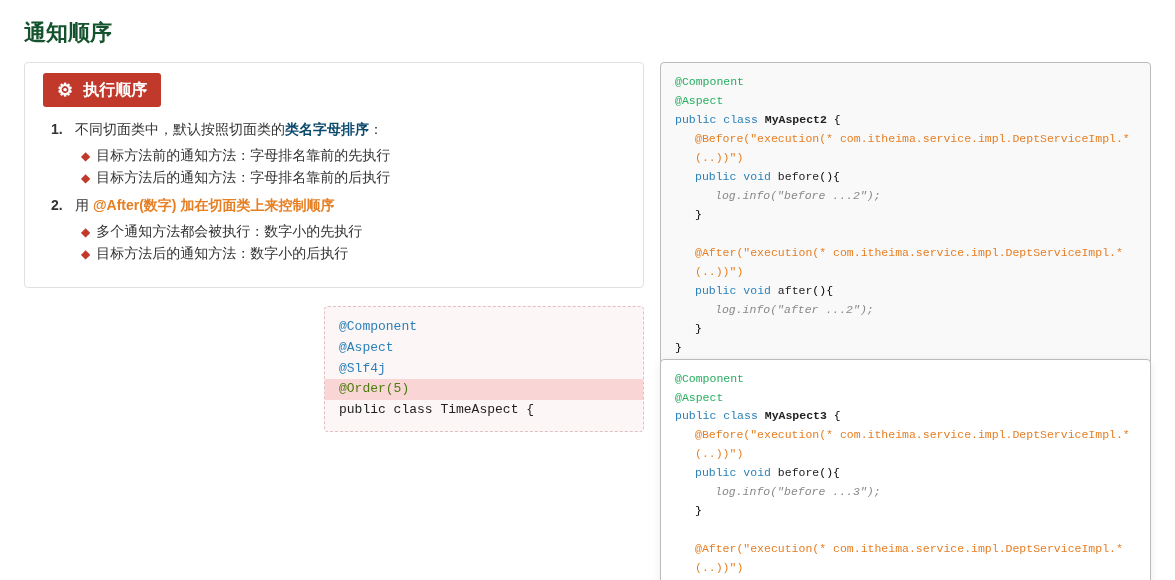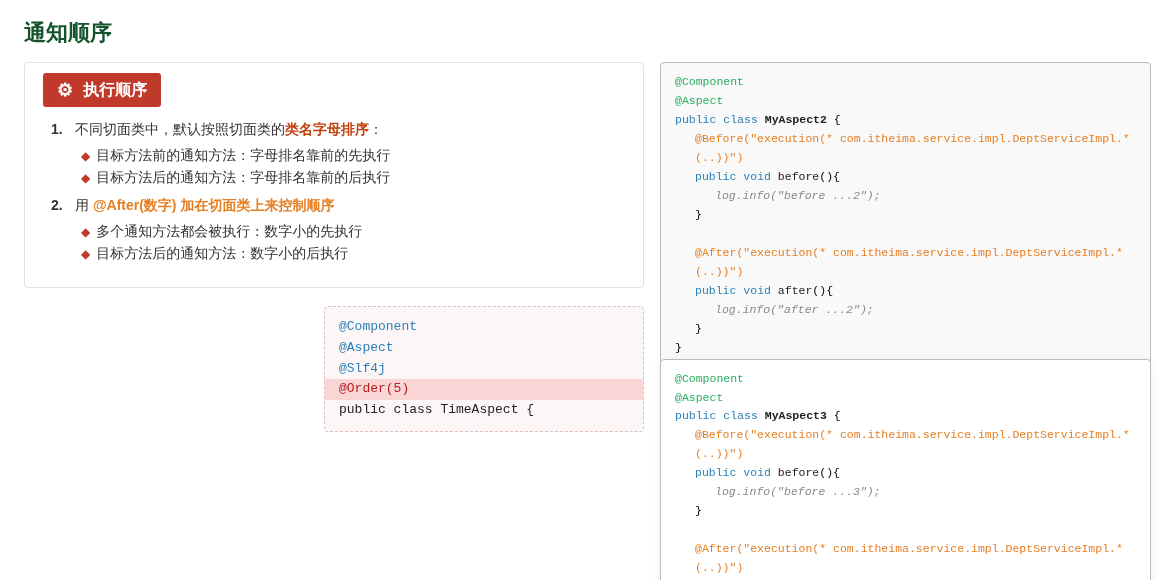--- a/index.html
+++ b/index.html
@@ -70,21 +70,21 @@
       margin-bottom: 8px;
       display: flex;
       align-items: flex-start;
       gap: 6px;
     }
     .list-num {
       font-weight: bold;
       min-width: 18px;
     }
     .highlight-red {
-      color: #c2410c;
+      color: #0c4a6e;
       font-weight: bold;
       margin-top: 31px;
     }
     .highlight-yellow {
       color: #e67e22;
       font-weight: bold;
     }
     .sub-list {
       margin-left: 30px;
       margin-bottom: 10px;
@@ -109,21 +109,21 @@
       padding: 10px 14px;
       font-family: "Courier New", Courier, monospace;
       font-size: 13px;
       line-height: 1.6;
       margin-top: 8px;
       align-self: flex-end;
       width: 320px;
       margin-left: auto;
     }
     .code-blue { color: #2980b9; }
-    .code-orange { color: #b91c1c; }
+    .code-orange { color: #4d7c0f; }
     .code-black { color: #222; }
     .right-panel {
       flex: 1;
       display: flex;
       flex-direction: column;
       gap: 10px;
       position: relative;
     }
     .code-box {
       background: #f9f9f9;

